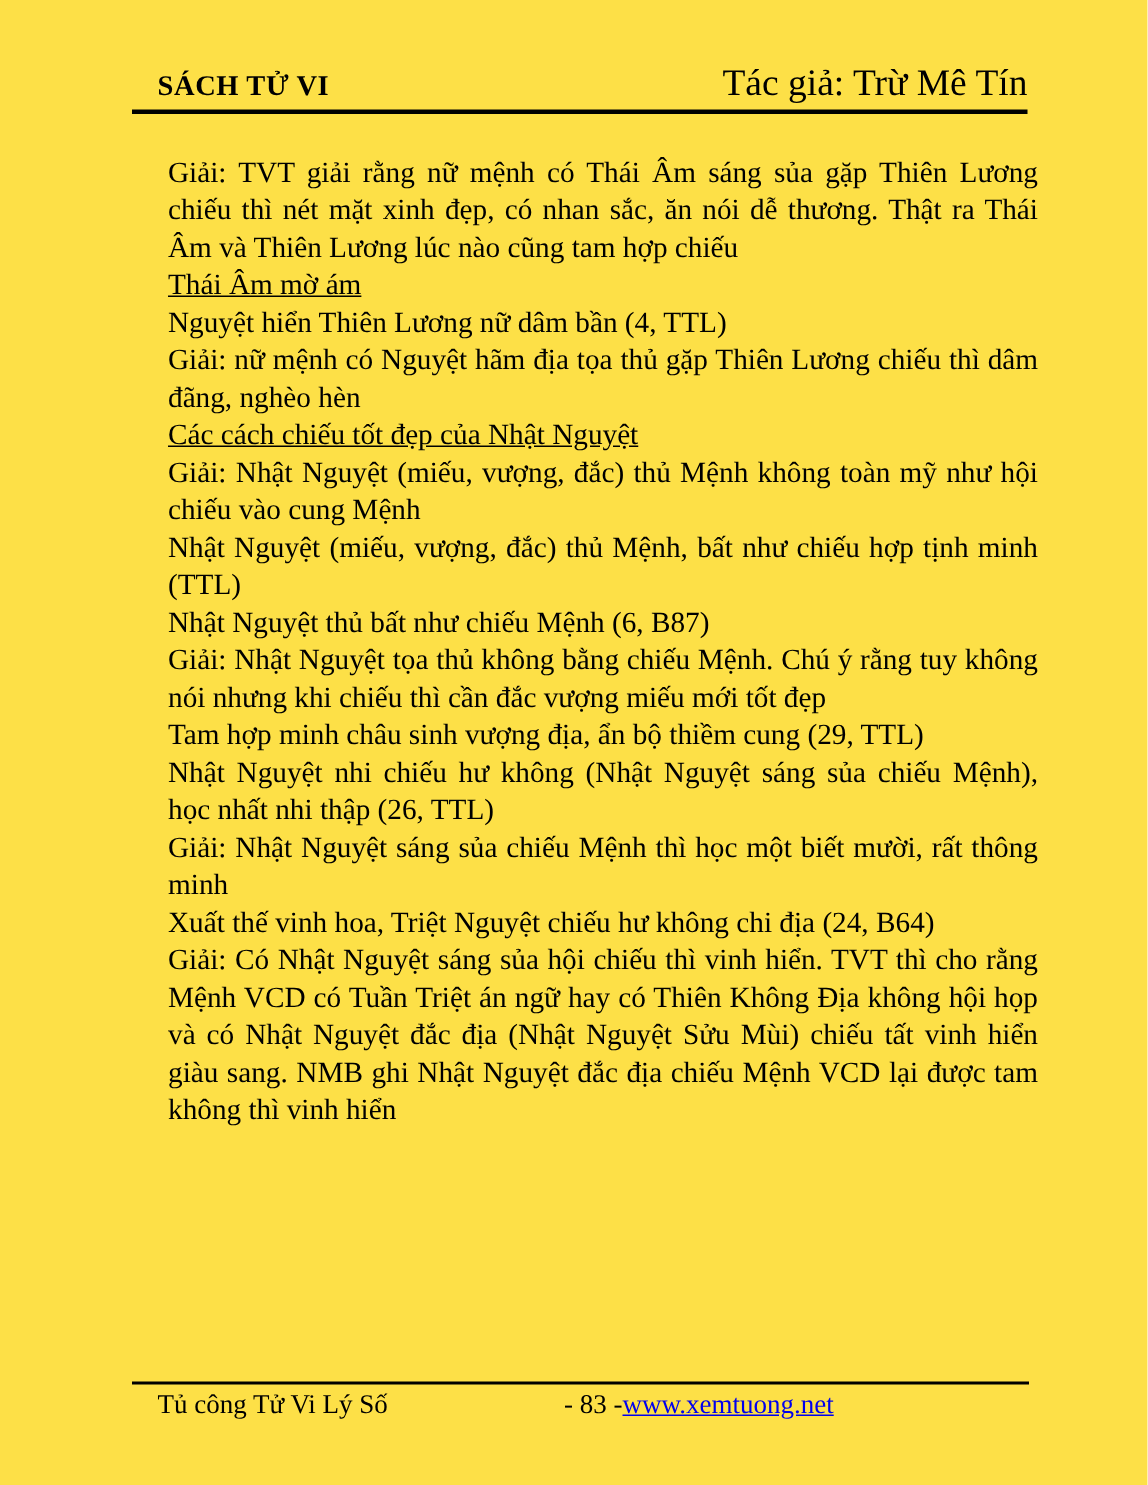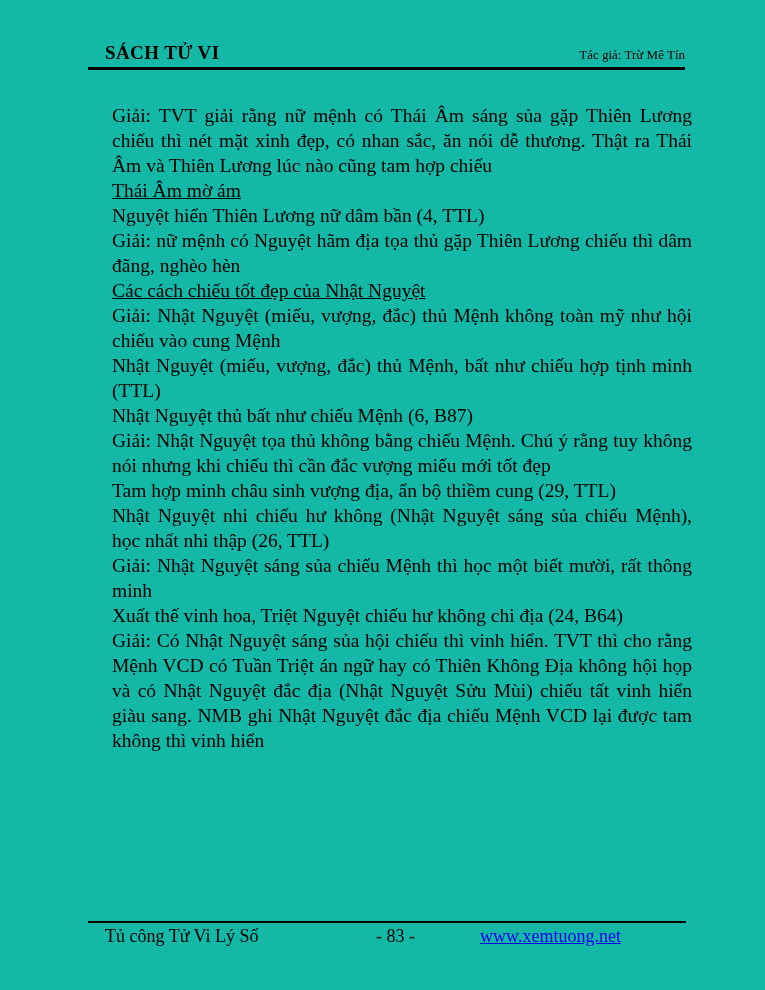--- a/index.html
+++ b/index.html
@@ -1,33 +1,33 @@
 <!DOCTYPE html>
 <html lang="vi"><head>
 <meta charset="utf-8">
 <style>
   html, body { margin: 0; padding: 0; background: #ffffff; }
   .page {
     position: relative;
     width: 765px;
     height: 990px;
-    background: #14b8a6;
+    background: #fde047;
     color: #000000;
     font-family: "Liberation Serif", "DejaVu Serif", serif;
     overflow: hidden;
   }
 
   
   .page-header { position: absolute; top: 0; left: 88px; right: 80px; }
   .header-row {
     display: flex; justify-content: space-between; align-items: baseline;
     padding: 42px 0 3px 17px;
   }
   .book-title { font-weight: bold; font-size: 19px; letter-spacing: 0.4px; }
-  .author { font-size: 13px; }
+  .author { font-size: 25px; }
   .header-rule { border-top: 3px solid #000000; height: 0; }
 
   
   .content {
     position: absolute; top: 103px; left: 112px; width: 580px;
     font-size: 19.5px; line-height: 25px; text-align: justify;
   }
   .content p, .content h2 { margin: 0; padding: 0; font-weight: normal; font-size: 19.5px; }
   .section-heading { text-decoration: underline; text-align: left; }
   .mt-6  { margin-top: 6px; }
@@ -37,21 +37,21 @@
 
   
   .page-footer { position: absolute; left: 88px; right: 79px; top: 921px; }
   .footer-rule { border-top: 2px solid #000000; height: 0; }
   .footer-row {
     display: flex; align-items: baseline;
     padding-left: 17px; margin-top: 3px; font-size: 18px;
   }
   .footer-left  { flex: 1; text-align: left; }
   .footer-center{ flex: 0 0 auto; white-space: nowrap; text-align: right; }
-  .footer-right { flex: 1; text-align: center; }
+  .footer-right { flex: 1; text-align: left; }
   a.site-link { color: #0000ee; text-decoration: underline; cursor: pointer; }
 </style>
 </head>
 <body>
 
 <div class="page">
 
   <header class="page-header">
     <div class="header-row">
       <span class="book-title">SÁCH TỬ VI</span>

